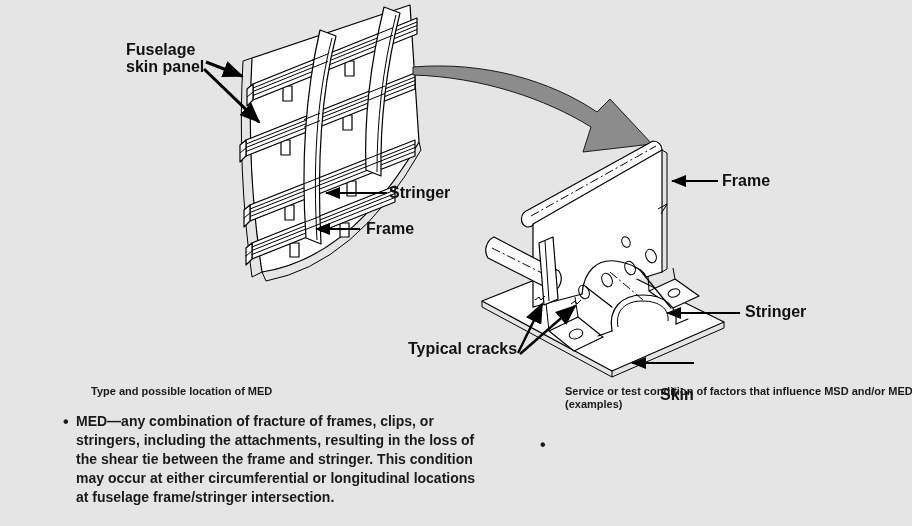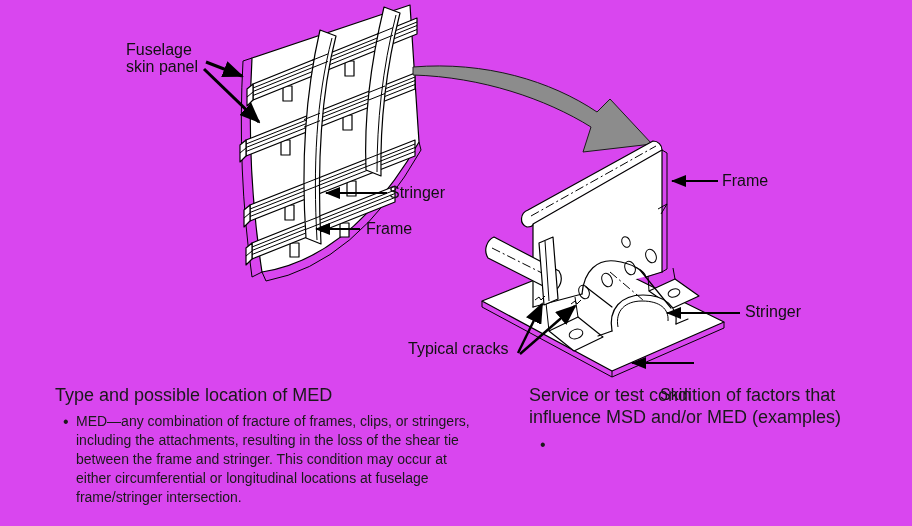--- a/index.html
+++ b/index.html
@@ -1,23 +1,23 @@
 <!DOCTYPE html>
 <html><head>
 <meta charset="utf-8">
 <style>
   html,body{margin:0;padding:0;background:#ffffff;}
   .stage{
-    position:relative;width:912px;height:526px;background:#d946ef;overflow:hidden;
-    font-family:"Liberation Sans","DejaVu Sans",sans-serif;color:#000;
+    position:relative;width:912px;height:526px;background:#e5e5e5;overflow:hidden;
+    font-family:"Liberation Sans","DejaVu Sans",sans-serif;color:#000;font-weight:bold;
   }
   .stage svg{position:absolute;left:0;top:0;}
   .lbl{position:absolute;font-size:16px;line-height:1.05;white-space:nowrap;color:#111;}
   .lbl.wrap{white-space:normal;}
-  .cap-head{position:absolute;font-size:18px;line-height:1.22;color:#1a1a1a;}
+  .cap-head{position:absolute;font-size:11px;line-height:1.22;color:#1a1a1a;margin-left:36px;}
   .cap-bullet{position:absolute;font-size:14px;line-height:19px;color:#1a1a1a;display:flex;}
   .cap-bullet .dot{flex:0 0 13px;}
   .cap-bullet .dot::before{content:"\2022";font-size:16px;}
   .cap-bullet .btxt{display:block;}
   
   .ink{stroke:#000;stroke-width:1.2;fill:none;stroke-linejoin:round;stroke-linecap:round;}
   .inkthin{stroke:#000;stroke-width:1;fill:none;stroke-linejoin:round;}
   .paper{fill:#fff;stroke:#000;stroke-width:1.2;stroke-linejoin:round;}
   .paperonly{fill:#fff;stroke:none;}
   .dashdot{stroke:#000;stroke-width:1;fill:none;stroke-dasharray:9 3 2 3;}

